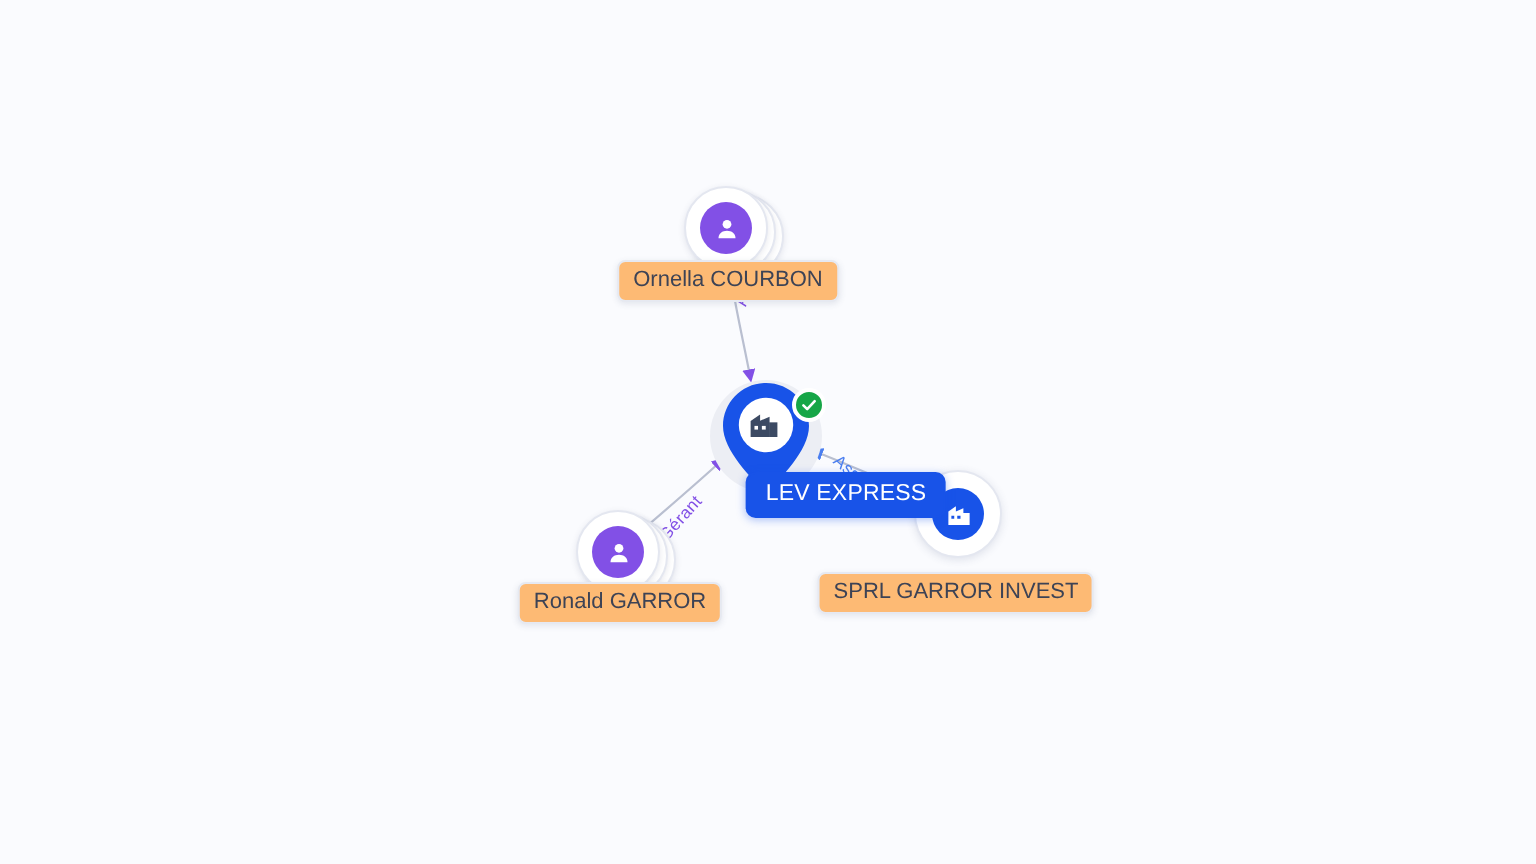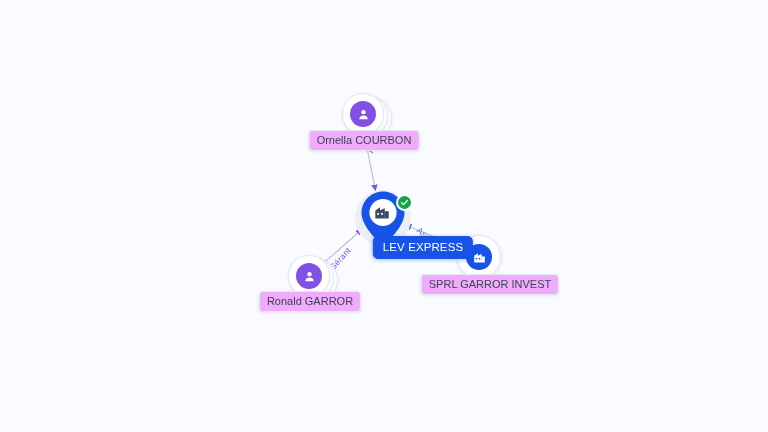--- a/index.html
+++ b/index.html
@@ -117,21 +117,21 @@
     align-items: center;
     justify-content: center;
     box-sizing: border-box;
   }
 
   
   .node-label {
     position: absolute;
     transform: translateX(-50%);
     white-space: nowrap;
-    background: #f0abfc;
+    background: #fdba74;
     color: #3d4355;
     border: 1px solid #e6e9f1;
     border-radius: 4px;
     padding: 3px 7px 4px 7px;
     font-size: 11px;
     line-height: 12px;
     box-shadow: 0 1px 3px rgba(60,70,110,0.12);
   }
   .node-label.primary {
     background: #1853e8;
@@ -205,21 +205,21 @@
       <div class="company-circle-inner">
         <svg width="15" height="15" viewBox="0 0 24 24">
           <path d="M3.5 20V9.2l6-4.2v4.1l6-2.6V20z" fill="#ffffff"></path>
           <rect x="15.2" y="10.4" width="5.3" height="9.6" fill="#ffffff"></rect>
           <rect x="10.6" y="12.6" width="2.6" height="2.4" fill="#1853e8"></rect>
           <rect x="5.9" y="12.6" width="2.3" height="2.4" fill="#1853e8"></rect>
         </svg>
       </div>
     </div>
   </div>
-  <div class="node-label" style="left:478px; top:274px;margin-left:12px;">SPRL GARROR INVEST</div>
+  <div class="node-label" style="left:478px; top:286px;">SPRL GARROR INVEST</div>
 
   <div class="node" style="left:310px; top:277px;">
     <div class="person-stack">
       <div class="stack-card c3"></div>
       <div class="stack-card c2"></div>
       <div class="stack-card c1">
         <div class="person-avatar">
           <svg width="15" height="15" viewBox="0 0 24 24">
             <circle cx="12" cy="8.2" r="3.5" fill="#ffffff"></circle>
             <path d="M5.2 19.4c0-3.8 3.1-6 6.8-6s6.8 2.2 6.8 6z" fill="#ffffff"></path>

